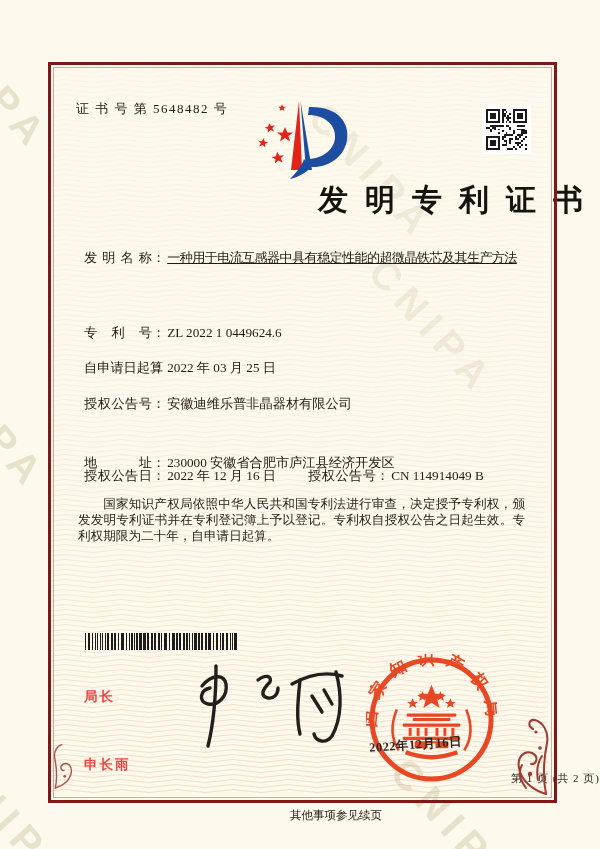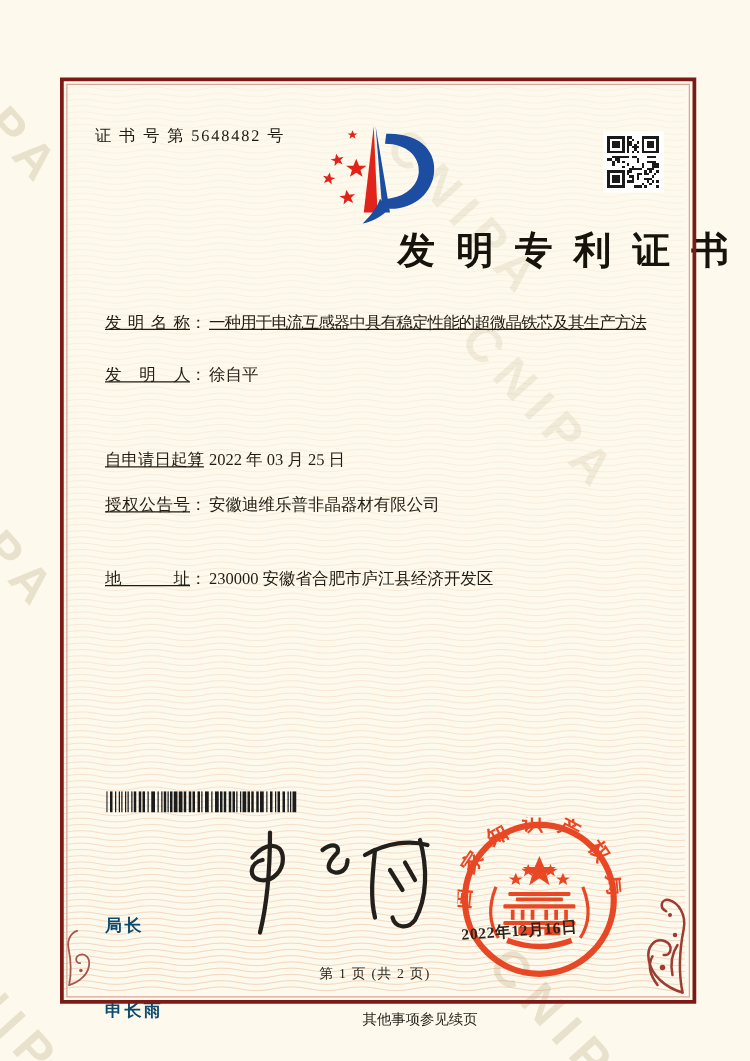--- a/index.html
+++ b/index.html
@@ -16,36 +16,36 @@
   .frame{position:absolute;left:48px;top:62px;width:503px;height:735px;border:3px solid #7c1a17;
          z-index:3;pointer-events:none;}
   .frame-inner{position:absolute;left:2px;top:2px;right:2px;bottom:2px;border:1px solid #dca49a;}
   .content{position:absolute;inset:0;z-index:2;}
   .cert-no{position:absolute;left:76px;top:100px;font-size:13px;letter-spacing:1.5px;color:#1f1b14;}
   .logo{position:absolute;left:249px;top:97px;width:112px;height:82px;}
   .qr{position:absolute;left:482px;top:105px;width:49px;height:49px;}
   .title{position:absolute;left:0;width:100%;top:180px;text-align:right;font-size:30px;
          font-weight:bold;letter-spacing:17px;text-indent:17px;color:#16120c;}
   .field-row{position:absolute;left:84px;font-size:13.2px;white-space:nowrap;color:#211c13;}
-  .flabel{display:inline-block;width:68px;text-align:justify;text-align-last:justify;text-decoration:underline;}
+  .flabel{display:inline-block;width:68px;text-align:justify;text-align-last:justify;}
   .fvalue{margin-left:2px;}
   .tight{letter-spacing:-0.7px;text-decoration:underline;}
   .grant-no-group{position:absolute;left:224px;top:0;}
   .paras{position:absolute;left:78px;top:496px;width:447px;font-size:12.6px;line-height:16.2px;
          text-align:justify;color:#241f15;}
   .paras p{margin:0;text-indent:2em;}
   .barcode{position:absolute;left:85px;top:633px;width:153px;height:17px;}
   .duty,.signer-name{position:absolute;left:84px;font-family:"Liberation Sans",sans-serif;
-         font-weight:600;font-size:13.5px;color:#0c4a6e;letter-spacing:2px;margin-top:44px;}
+         font-weight:600;font-size:13.5px;color:#ef4444;letter-spacing:2px;}
   .duty{top:688px;} .signer-name{top:756px;}
   .signature{position:absolute;left:172px;top:660px;z-index:2;}
   .seal{position:absolute;left:366px;top:654px;z-index:4;opacity:.93;}
   .seal-date{position:absolute;left:369px;top:735px;width:140px;font-size:12.5px;font-weight:600;
          color:#2c241c;transform:rotate(-4deg);letter-spacing:0.5px;z-index:5;}
-  .page-info{position:absolute;left:0;width:100%;top:771px;text-align:center;font-size:11px;
+  .page-info{position:absolute;left:0;width:100%;top:771px;text-align:right;font-size:11px;
          letter-spacing:1px;color:#2a251c;}
   .note{position:absolute;left:0;width:100%;top:808px;text-align:center;font-size:11.5px;color:#2a251c;padding-left:36px;}
   .orn-r{position:absolute;left:492px;top:710px;z-index:3;}
   .orn-l{position:absolute;left:53px;top:733px;z-index:3;transform:scaleX(-1);}
 </style>
 </head>
 <body>
 
 <svg width="0" height="0" style="position:absolute" aria-hidden="true">
   <defs>
@@ -450,34 +450,41 @@
         <rect x="13" y="20" width="1" height="1"></rect>
         <rect x="15" y="20" width="1" height="1"></rect>
         <rect x="20" y="20" width="1" height="1"></rect>
       </svg>
 
     <div class="title">发明专利证书</div>
 
     <div class="field-row" style="top:249px">
       <span class="flabel">发明名称</span><span>：</span><span class="fvalue tight">一种用于电流互感器中具有稳定性能的超微晶铁芯及其生产方法</span>
     </div>
-    <div class="field-row" style="top:291px">
-      <span class="flabel">发明人</span><span>：</span><span class="fvalue">徐自平</span>
+    <div class="field-row" style="top:324px">
+      <span class="flabel">专利号</span><span>：</span><span class="fvalue">ZL 2022 1 0449624.6</span>
     </div>
     <div class="field-row" style="top:359px">
       <span class="flabel">自申请日起算</span><span>：</span><span class="fvalue">2022 年 03 月 25 日</span>
     </div>
     <div class="field-row" style="top:395px">
       <span class="flabel">授权公告号</span><span>：</span><span class="fvalue">安徽迪维乐普非晶器材有限公司</span>
     </div>
     <div class="field-row" style="top:454px">
       <span class="flabel">地址</span><span>：</span><span class="fvalue">230000 安徽省合肥市庐江县经济开发区</span>
     </div>
+    <div class="field-row" style="top:467px">
+      <span class="flabel">授权公告日</span><span>：</span><span class="fvalue">2022 年 12 月 16 日</span>
+      <span class="grant-no-group">
+        <span class="flabel">授权公告号</span><span>：</span><span class="fvalue">CN 114914049 B</span>
+      </span>
+    </div>
 
     <div class="paras">
+      <p>国家知识产权局依照中华人民共和国专利法进行审查，决定授予专利权，颁发发明专利证书并在专利登记簿上予以登记。专利权自授权公告之日起生效。专利权期限为二十年，自申请日起算。</p>
     </div>
 
     <svg id="barcode-svg" class="barcode" viewBox="0 0 153 17" preserveAspectRatio="none">
         <rect x="0" y="0" width="1" height="17" fill="#1c1c1c"></rect>
         <rect x="3" y="0" width="2" height="17" fill="#1c1c1c"></rect>
         <rect x="7" y="0" width="1" height="17" fill="#1c1c1c"></rect>
         <rect x="10" y="0" width="1" height="17" fill="#1c1c1c"></rect>
         <rect x="12" y="0" width="1" height="17" fill="#1c1c1c"></rect>
         <rect x="15" y="0" width="1" height="17" fill="#1c1c1c"></rect>
         <rect x="17" y="0" width="1" height="17" fill="#1c1c1c"></rect>

